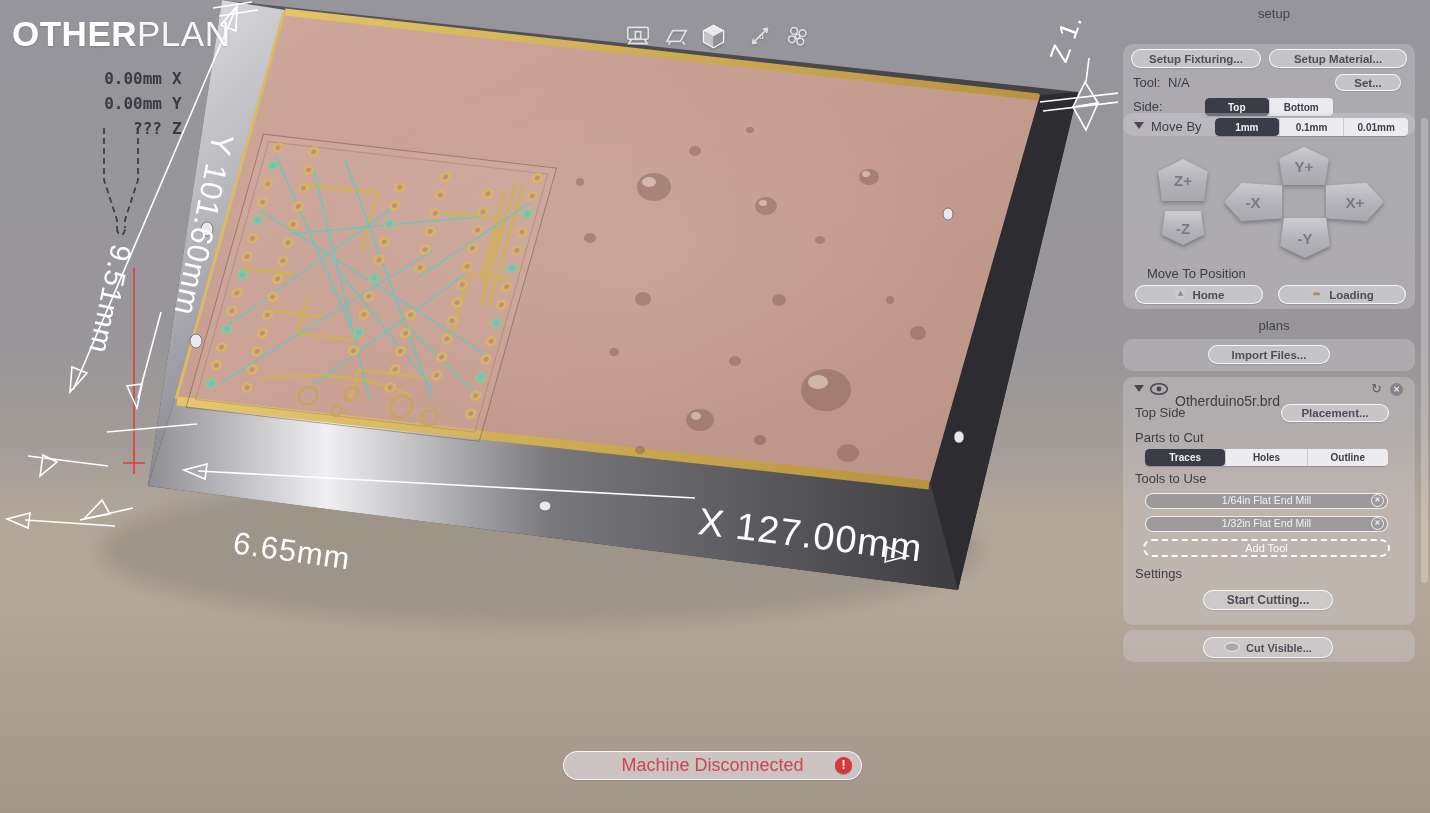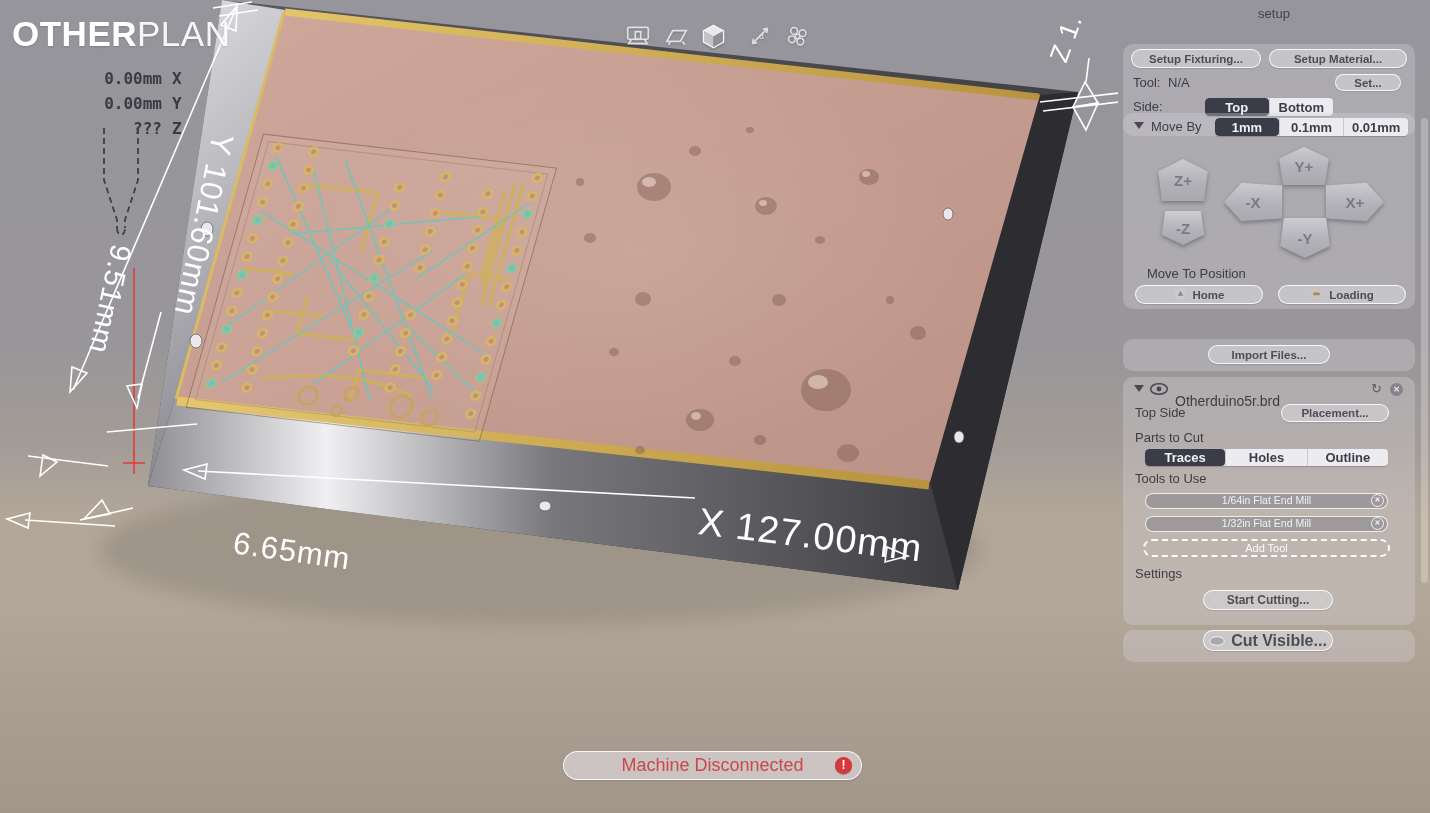--- a/index.html
+++ b/index.html
@@ -46,21 +46,21 @@
   .panel-title { position:absolute; width:100%; text-align:center; font-size:13px; color:#43424a; }
   .card { position:absolute; left:5px; width:292px; border-radius:10px;
           background:rgba(213,212,218,.34); }
   .btn { position:absolute; display:flex; align-items:center; justify-content:center;
          background:rgba(217,216,222,.55); border:1px solid rgba(252,252,254,.92); border-radius:10px;
          font-size:11.5px; font-weight:700; color:#4e4d56; cursor:pointer;
          box-shadow:0 1px 1px rgba(0,0,0,.12); white-space:nowrap; }
   .lbl { position:absolute; font-size:13px; color:#3e3d45; white-space:nowrap; }
   .seg { position:absolute; display:flex; background:#ecebef; border-radius:4px; overflow:hidden;
          box-shadow:0 1px 1px rgba(0,0,0,.18); }
-  .seg-item { flex:1; display:flex; align-items:center; justify-content:center; font-size:13px;
+  .seg-item { flex:1; display:flex; align-items:center; justify-content:center; font-size:10px;
               font-weight:700; color:#3b3e49; cursor:pointer; border-left:1px solid #c9c8ce; }
   .seg-item:first-child { border-left:none; }
   .seg-item.on { background:#3a3d48; color:#f2f2f4; border-radius:4px; border-left:none; }
   .tri { position:absolute; width:0; height:0; border-left:5px solid transparent; border-right:5px solid transparent;
          border-top:7px solid #4a4951; cursor:pointer; }
 
   .hexwrap { position:absolute; filter:drop-shadow(0 2px 2px rgba(0,0,0,.3)); cursor:pointer; }
   .hex { width:100%; height:100%; display:flex; align-items:center; justify-content:center;
          background:linear-gradient(180deg,#cdccd1 0%,#b3b2b8 55%,#a9a8ae 100%);
          font-size:15px; font-weight:700; color:#7b7a82; }
@@ -402,20 +402,21 @@
         <span class="mini-ic">
           <svg width="13" height="13" viewBox="0 0 14 14">
               <circle cx="7" cy="7" r="6.5" fill="#cfc4b6"></circle>
               <rect x="3.5" y="6" width="7" height="3" rx="1" fill="#968b7d"></rect>
             </svg>
         </span>
         <span>Loading</span>
       </div>
     </div>
 
+    <div class="panel-title" style="top:318px">plans</div>
 
     <div class="card" style="top:339px;height:32px">
       <div class="btn" style="left:85px;top:6px;width:122px;height:19px">Import Files...</div>
     </div>
 
     <div class="card" style="top:377px;height:248px">
       <span class="tri" style="left:11px;top:8px"></span>
       <span style="position:absolute;left:27px;top:6px">
         <svg width="18" height="12" viewBox="0 0 18 12">
             <ellipse cx="9" cy="6" rx="8.3" ry="5.3" fill="none" stroke="#4a4950" stroke-width="1.5"></ellipse>
@@ -445,21 +446,21 @@
         <span>1/32in Flat End Mill</span>
         <span class="x">✕</span>
       </div>
       <div class="add-tool" style="top:162px">Add Tool</div>
 
       <span class="lbl" style="left:12px;top:189px">Settings</span>
       <div class="btn" style="left:80px;top:213px;width:130px;height:20px;font-size:12px">Start Cutting...</div>
     </div>
 
     <div class="card" style="top:630px;height:32px">
-      <div class="btn" style="left:80px;top:0;width:130px;height:21px;font-size:16px">
+      <div class="btn" style="left:80px;top:7px;width:130px;height:21px;font-size:11px">
         <span class="mini-ic">
           <svg width="16" height="10" viewBox="0 0 16 10">
               <ellipse cx="8" cy="5" rx="7.3" ry="4.3" fill="#a9a8ae" stroke="#f4f4f6" stroke-width="1"></ellipse>
             </svg>
         </span>
         <span>Cut Visible...</span>
       </div>
     </div>
   </div>
 

